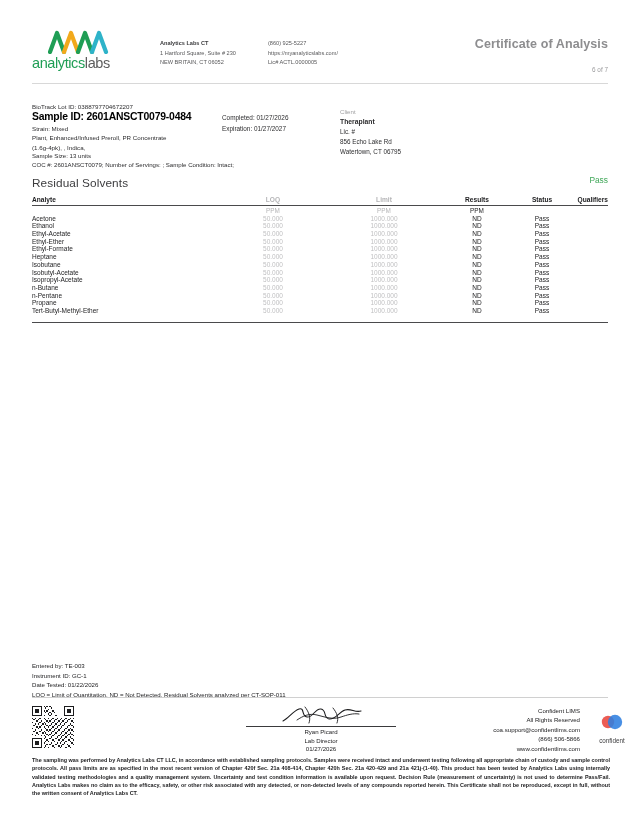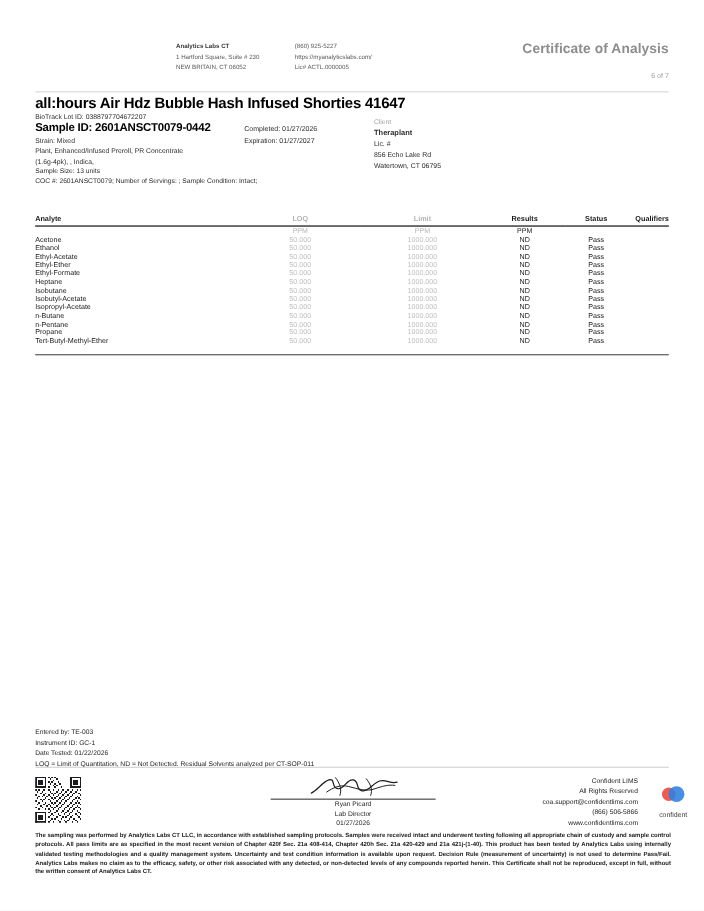--- a/index.html
+++ b/index.html
@@ -293,41 +293,49 @@
     text-align: justify;
     font-weight: bold;
   }
 </style>
 </head>
 <body>
 
 <div class="page">
 
   <div class="header">
+    <div class="logo-block">
+      <svg class="logo-mark" viewBox="0 0 62 24">
+        <path d="M2,22 L9,3 L16,22" fill="none" stroke="#1f9e55" stroke-width="4.2" stroke-linecap="round" stroke-linejoin="round"></path>
+        <path d="M16,22 L23,3 L30,22" fill="none" stroke="#f2a91b" stroke-width="4.2" stroke-linecap="round" stroke-linejoin="round"></path>
+        <path d="M30,22 L37,3 L44,22" fill="none" stroke="#1f9e55" stroke-width="4.2" stroke-linecap="round" stroke-linejoin="round"></path>
+        <path d="M44,22 L51,3 L58,22" fill="none" stroke="#2eb3c9" stroke-width="4.2" stroke-linecap="round" stroke-linejoin="round"></path>
+      </svg>
+      <div class="logo-word"><span class="a">analytics</span><span class="b">labs</span></div>
+    </div>
 
     <div class="lab-addr">
       <div class="bold">Analytics Labs CT</div>
       <div>1 Hartford Square, Suite # 230</div>
       <div>NEW BRITAIN, CT 06052</div>
     </div>
 
     <div class="lab-contact">
       <div>(860) 925-5227</div>
       <div>https://myanalyticslabs.com/</div>
       <div>Lic# ACTL.0000005</div>
     </div>
 
     <div class="coa-title">Certificate of Analysis</div>
     <div class="page-num">6 of 7</div>
   </div>
   <div class="header-rule"></div>
 
-  <div class="product-title">all:hours Air Hdz Bubble Hash Infused Shorties 41647</div>
   <div class="lot-id">BioTrack Lot ID: 0388797704672207</div>
-  <div class="sample-id">Sample ID: 2601ANSCT0079-0442</div>
+  <div class="sample-id">Sample ID: 2601ANSCT0079-0484</div>
   <div class="strain-lines">
     <div>Strain: Mixed</div>
     <div>Plant, Enhanced/Infused Preroll, PR Concentrate</div>
     <div>(1.6g-4pk), , Indica,</div>
   </div>
 
   <div class="dates-block">
     <div>Completed: 01/27/2026</div>
     <div>Expiration: 01/27/2027</div>
   </div>
@@ -338,20 +346,24 @@
     <div>Lic. #</div>
     <div>856 Echo Lake Rd</div>
     <div>Watertown, CT 06795</div>
   </div>
 
   <div class="size-block">
     <div>Sample Size: 13 units</div>
     <div>COC #: 2601ANSCT0079; Number of Servings: ; Sample Condition: Intact;</div>
   </div>
 
+  <div class="section-head">
+    <span class="section-title">Residual Solvents</span>
+    <span class="section-status">Pass</span>
+  </div>
 
   <table class="tbl">
     <thead>
       <tr>
         <th class="col-analyte">Analyte</th>
         <th class="col-loq muted">LOQ</th>
         <th class="col-limit muted">Limit</th>
         <th class="col-results">Results</th>
         <th class="col-status">Status</th>
         <th class="col-qual">Qualifiers</th>

